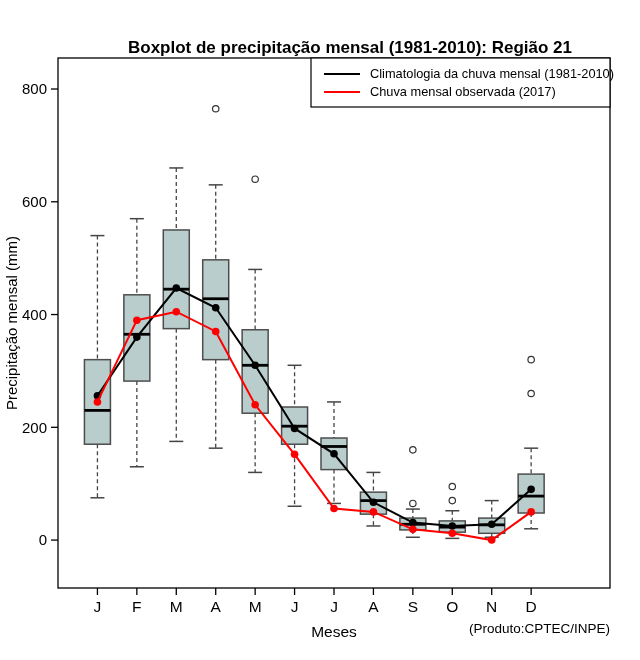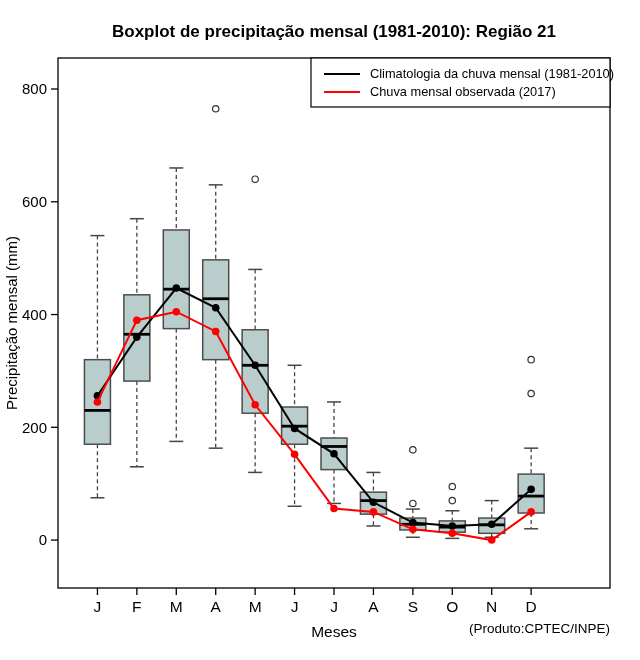--- a/index.html
+++ b/index.html
@@ -1,18 +1,18 @@
 <!DOCTYPE html>
 <html><head>
 <meta charset="utf-8">
 <style>
   html,body{margin:0;padding:0;background:#ffffff;}
   .page{position:relative;width:640px;height:660px;background:#fff;overflow:hidden;
         font-family:"Liberation Sans","DejaVu Sans",sans-serif;}
-  .chart-title{position:absolute;left:58px;top:22px;width:552px;margin:0;
+  .chart-title{position:absolute;left:58px;top:22px;width:552px;margin:16px;
         text-align:center;font-size:17px;font-weight:bold;color:#000;
         font-family:"Liberation Sans","DejaVu Sans",sans-serif;}
   svg{position:absolute;left:0;top:0;}
   text{font-family:"Liberation Sans","DejaVu Sans",sans-serif;}
 </style>
 </head>
 <body>
 
 <div class="page">
   <h1 class="chart-title">Boxplot de precipitação mensal (1981-2010): Região 21</h1>

